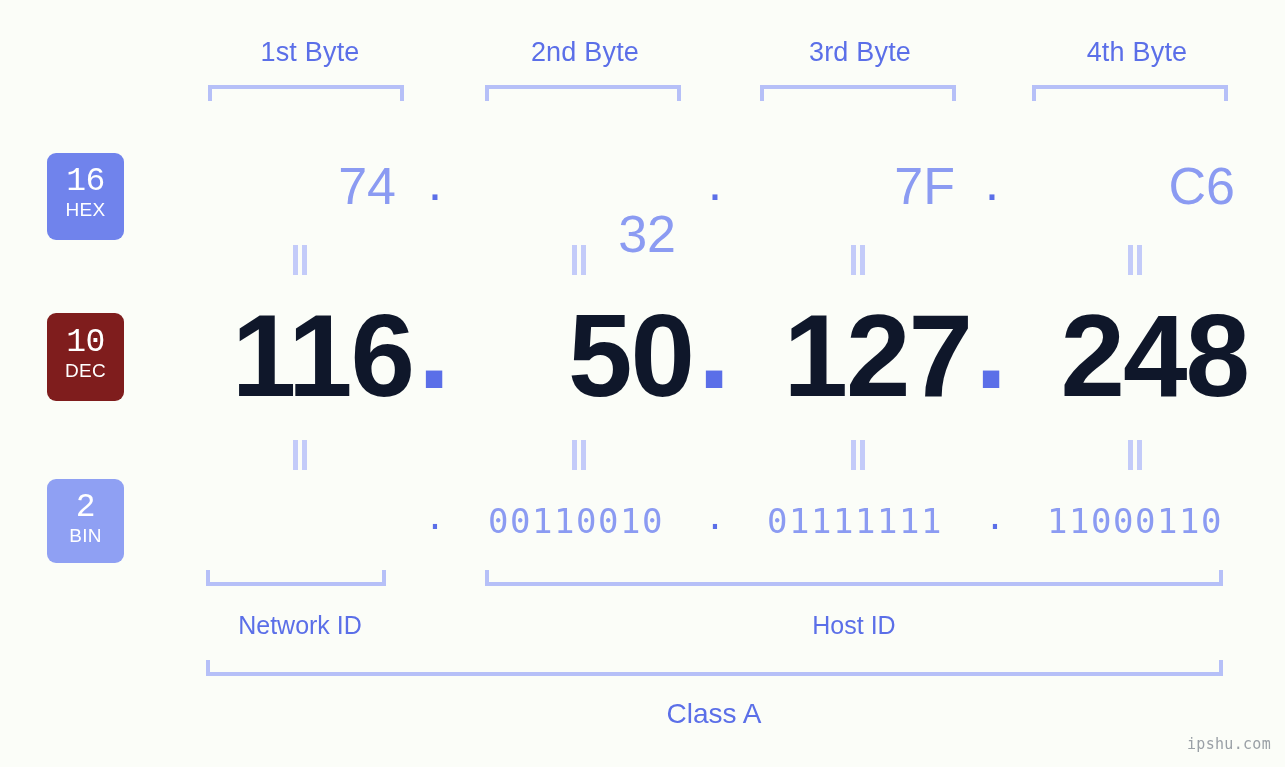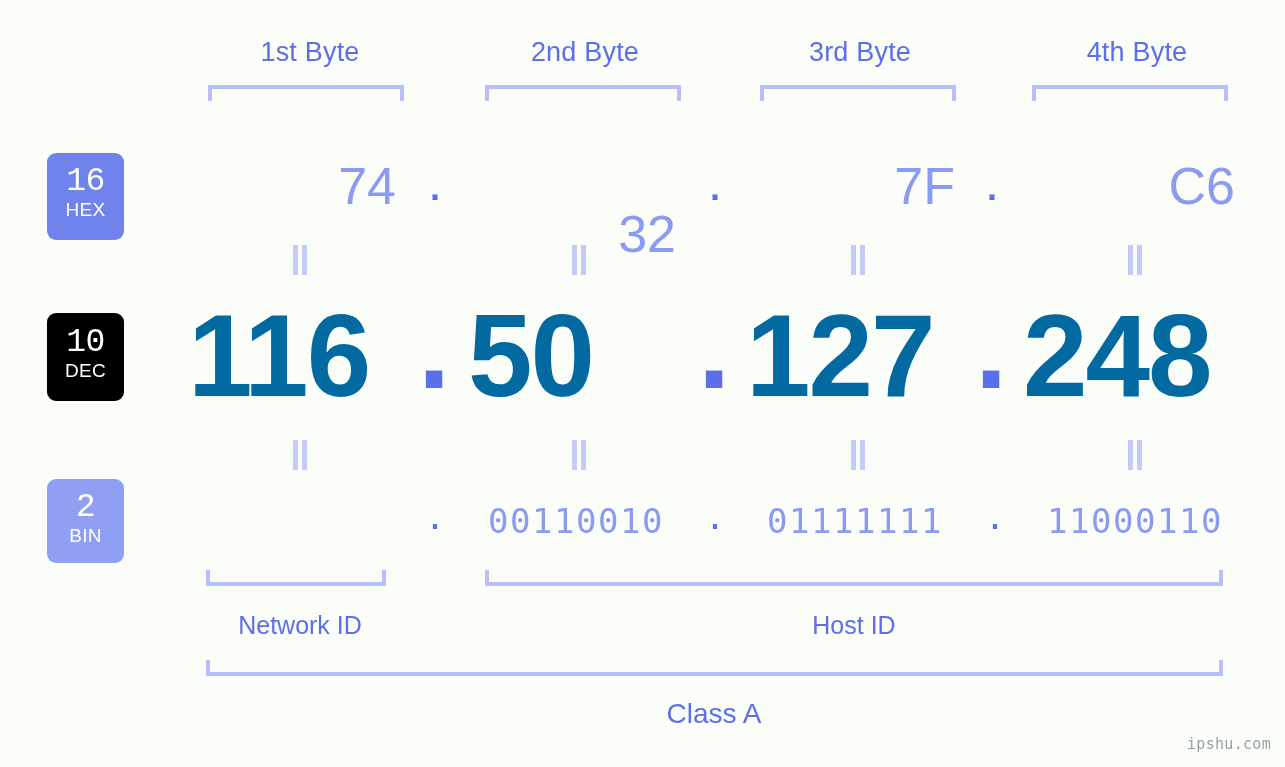--- a/index.html
+++ b/index.html
@@ -76,21 +76,21 @@
     font-family: Liberation Mono, monospace;
   }
   .badge .b-sub {
     display: block;
     font-size: 19px;
     line-height: 22px;
     font-weight: 400;
     letter-spacing: 0.3px;
   }
   #badge-hex { top: 153px; height: 87px; padding-top: 12px; background: #7083ec; }
-  #badge-dec { top: 313px; height: 88px; padding-top: 13px; background: #000000; }
+  #badge-dec { top: 313px; height: 88px; padding-top: 13px; background: #7f1d1d; }
   #badge-bin { top: 479px; height: 84px; padding-top: 12px; background: #8fa0f3; }
 
   
   .hex-val {
     position: absolute;
     top: 156px;
     height: 60px;
     line-height: 60px;
     text-align: right;
     font-size: 52px;
@@ -123,24 +123,24 @@
     margin: 0 2px;
     vertical-align: top;
   }
 
   
   .dec-val {
     position: absolute;
     top: 296px;
     height: 120px;
     line-height: 120px;
-    text-align: left;
+    text-align: right;
     font-size: 116px;
     font-weight: 700;
-    color: #0369a1;
+    color: #0f172a;
     letter-spacing: -2px;
     white-space: nowrap;
   }
   .dec-dot {
     position: absolute;
     top: 296px;
     height: 120px;
     line-height: 104px;
     text-align: center;
     font-size: 116px;

